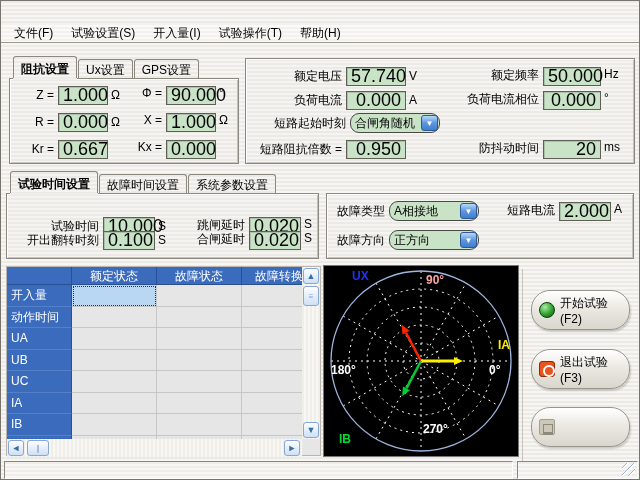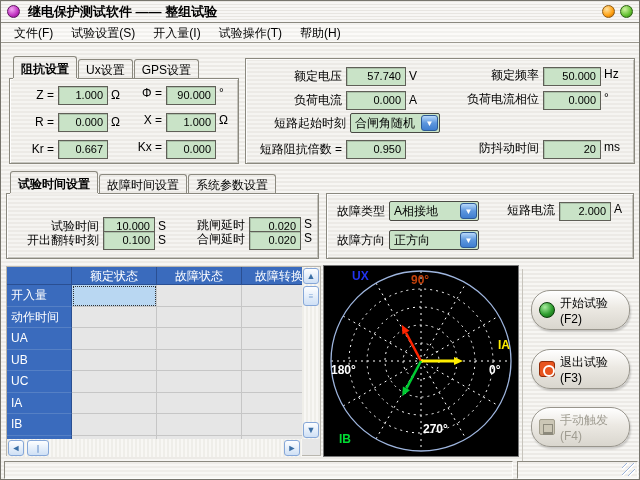--- a/index.html
+++ b/index.html
@@ -29,30 +29,30 @@
   .panel-body { position:absolute; border:1px solid #8b897f;
     box-shadow:inset 1px 1px 0 rgba(255,255,255,.9), inset -1px -1px 0 rgba(150,148,140,.5);
     background:repeating-linear-gradient(180deg,#eceae6 0 2px,#f5f4f1 2px 4px); }
   .tabs { position:absolute; display:flex; align-items:flex-end; height:21px; z-index:2; }
   .tab { border:1px solid #8b897f; border-bottom:none; border-radius:3px 3px 0 0;
     background:repeating-linear-gradient(180deg,#eceae6 0 2px,#f5f4f1 2px 4px);
     padding:2px 7px 1px 7px; height:19px; margin-right:1px; white-space:nowrap; }
   .tab.active { font-weight:bold; height:22px; padding-top:4px; box-shadow:0 2px 0 #f0eeea; }
   
   .fld { background:#c9e3c7; border:1px solid #5f5f57; height:19px; line-height:17px;
-    text-align:right; padding:0 4px; font-size:11px;
+    text-align:right; padding:0 4px; font-size:18px;
     box-shadow:inset 1px 1px 0 rgba(0,0,0,.15); }
   .w50{width:50px} .w52{width:52px} .w58{width:58px} .w60{width:60px}
   .lab { text-align:right; margin-right:4px; white-space:nowrap; }
   .unit { margin-left:3px; }
   .frow { position:absolute; display:flex; align-items:center; height:20px; }
   .grp { display:flex; }
   .dd { width:90px; height:20px; background:#c9e3c7; border:1px solid #4a4a44;
     position:relative; display:flex; align-items:center; padding-left:4px;
-    border-radius:2px; }
+    border-radius:9px; }
   .dd .arrow { position:absolute; right:1px; top:1px; width:17px; height:16px; border-radius:3px;
     background:linear-gradient(180deg,#b8d9fb,#5d97dd 50%,#3f7ed0); border:1px solid #2d5a96;
     color:#fff; font-size:8px; display:flex; align-items:center; justify-content:center; }
   .chk { width:13px; height:13px; background:#fff; border:1px solid #777;
     box-shadow:inset 1px 1px 0 #999, 1px 1px 0 #fff; margin-right:5px; }
   
   #table-wrap { position:absolute; left:5px; top:265px; width:315px; height:190px; background:#e6e6e6; border:1px solid #b9b6ae;}
   #tbl-grid { position:absolute; left:0; top:0; width:295px; height:172px; overflow:hidden; background:#be185d; }
   .trow { display:flex; width:312px; }
   .th,.rowlbl { background:#3a6bbd; color:#fff; }
@@ -90,28 +90,20 @@
     border:1px solid; border-color:#8b897f #fdfdfb #fdfdfb #8b897f;
     background:repeating-linear-gradient(180deg,#efede9 0 2px,#f8f7f4 2px 4px); }
   #grip { position:absolute; right:2px; bottom:2px; width:13px; height:13px;
     background:repeating-linear-gradient(135deg,transparent 0 3px,#9db4d8 3px 4px,#fff 4px 5px); }
 </style>
 </head>
 <body>
 
 <div id="win">
 
-  <div id="titlebar">
-    <span class="orb purple"></span>
-    <span id="title-text">继电保护测试软件 —— 整组试验</span>
-    <span id="win-btns">
-      <span class="orb orange"></span>
-      <span class="orb green"></span>
-    </span>
-  </div>
 
   <div id="menubar">
     <span class="menu-item">文件(F)</span>
     <span class="menu-item">试验设置(S)</span>
     <span class="menu-item">开入量(I)</span>
     <span class="menu-item">试验操作(T)</span>
     <span class="menu-item">帮助(H)</span>
   </div>
 
   <div class="tabs" style="left:12px; top:56px;">
@@ -328,40 +320,39 @@
       <g id="polar-vectors">
           <line x1="97" y1="95" x2="81.97690999085151" y2="66.74567702851434" stroke="#ff2400" stroke-width="2.5"></line>
           <polygon points="77.7516659257785,58.79914869278399 85.50870036228721,64.86779077737077 78.4451196194158,68.6235632796579" fill="#ff2400"></polygon>
           <line x1="97" y1="95" x2="130" y2="95" stroke="#ffee00" stroke-width="3"></line>
           <polygon points="139,95 130,99 130,91" fill="#ffee00"></polygon>
           <line x1="97" y1="95" x2="82.44638155363738" y2="122.37137537862672" stroke="#00cc33" stroke-width="2.5"></line>
           <polygon points="78.22113748856437,130.31790371435707 78.91459118220168,120.49348912748316 85.97817192507308,124.24926162977029" fill="#00cc33"></polygon>
         </g>
     </svg>
     <span class="plabel" style="left:28px; top:3px; color:#2233ee;">UX</span>
-    <span class="plabel" style="left:87px; top:7px; color:#c2410c;">90°</span>
+    <span class="plabel" style="left:102px; top:7px; color:#fca5a5;">90°</span>
     <span class="plabel" style="left:174px; top:72px; color:#ffee00;">IA</span>
     <span class="plabel" style="left:165px; top:97px; color:#fff;">0°</span>
     <span class="plabel" style="left:7px; top:97px; color:#fff;">180°</span>
     <span class="plabel" style="left:99px; top:156px; color:#fff;">270°</span>
     <span class="plabel" style="left:15px; top:166px; color:#00dd33;">IB</span>
   </div>
 
   <div id="actions">
     <div class="abtn" style="top:21px;">
       <span class="ic ic-start"></span>
       <span>开始试验(F2)</span>
     </div>
     <div class="abtn" style="top:80px;">
       <span class="ic ic-stop"></span>
       <span>退出试验(F3)</span>
     </div>
     <div class="abtn disabled" style="top:138px;">
       <span class="ic ic-manual"></span>
-      <span>手动触发(F4)</span>
     </div>
   </div>
 
   <div class="status" style="left:3px; width:509px;"></div>
   <div class="status" style="left:516px; width:121px;">
     <div id="grip"></div>
   </div>
 
 </div>
 

